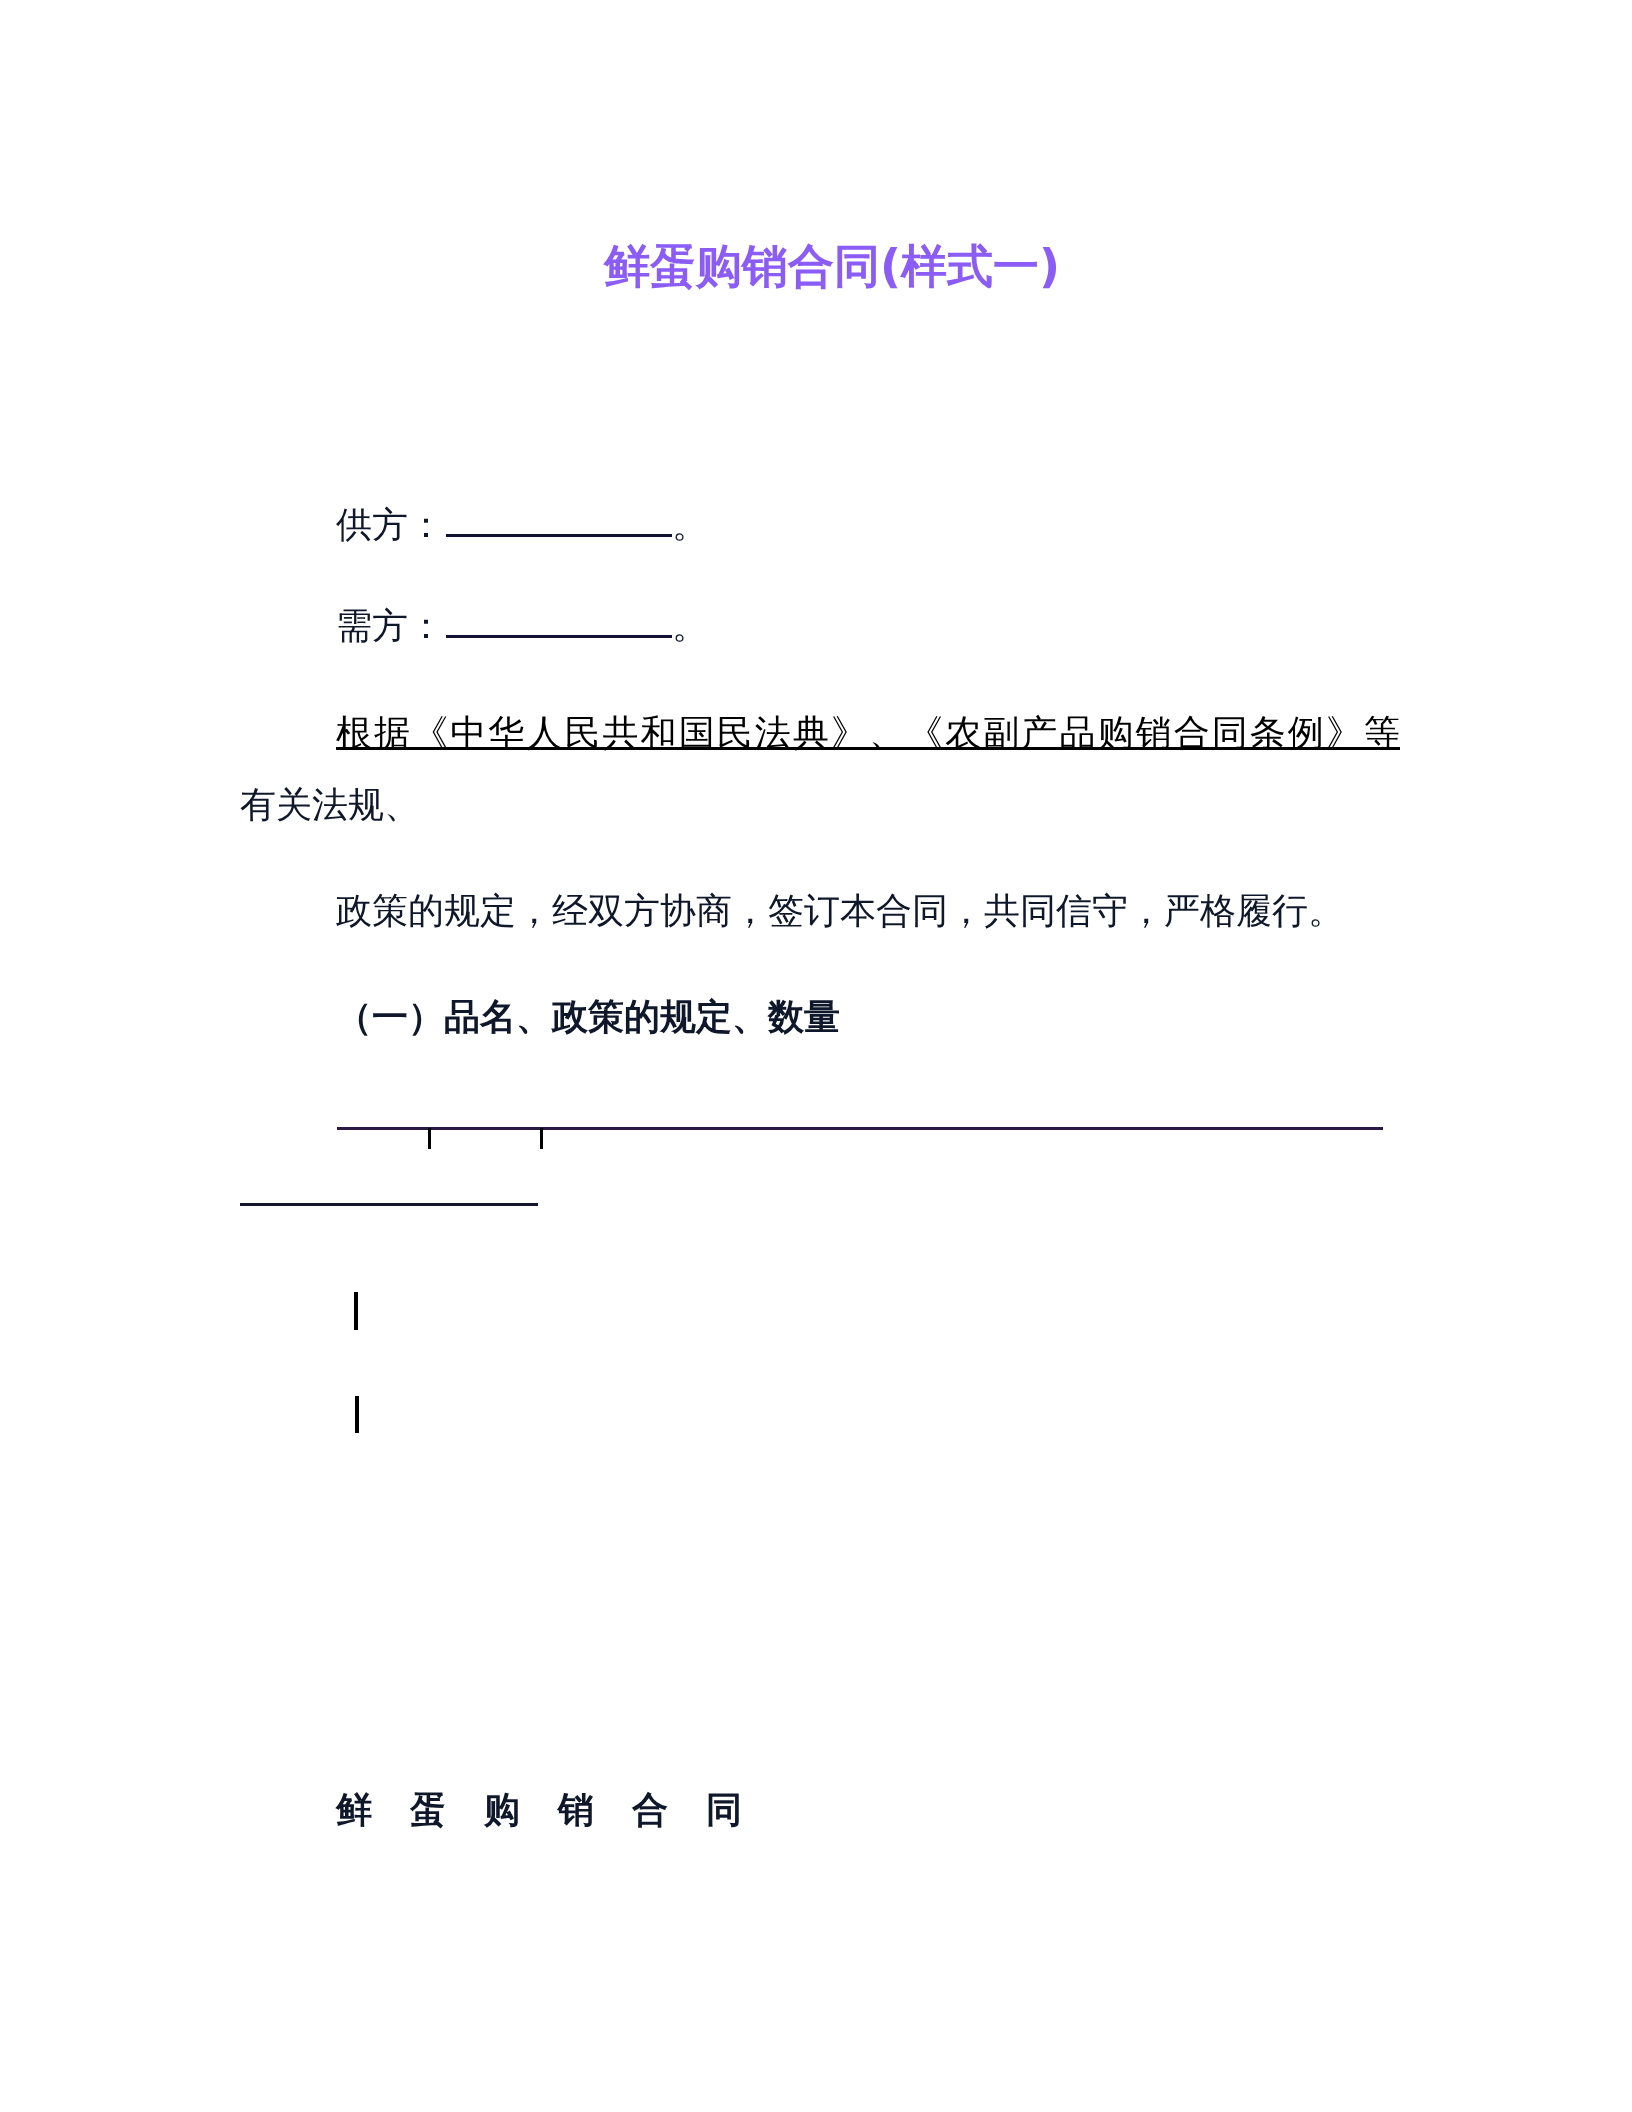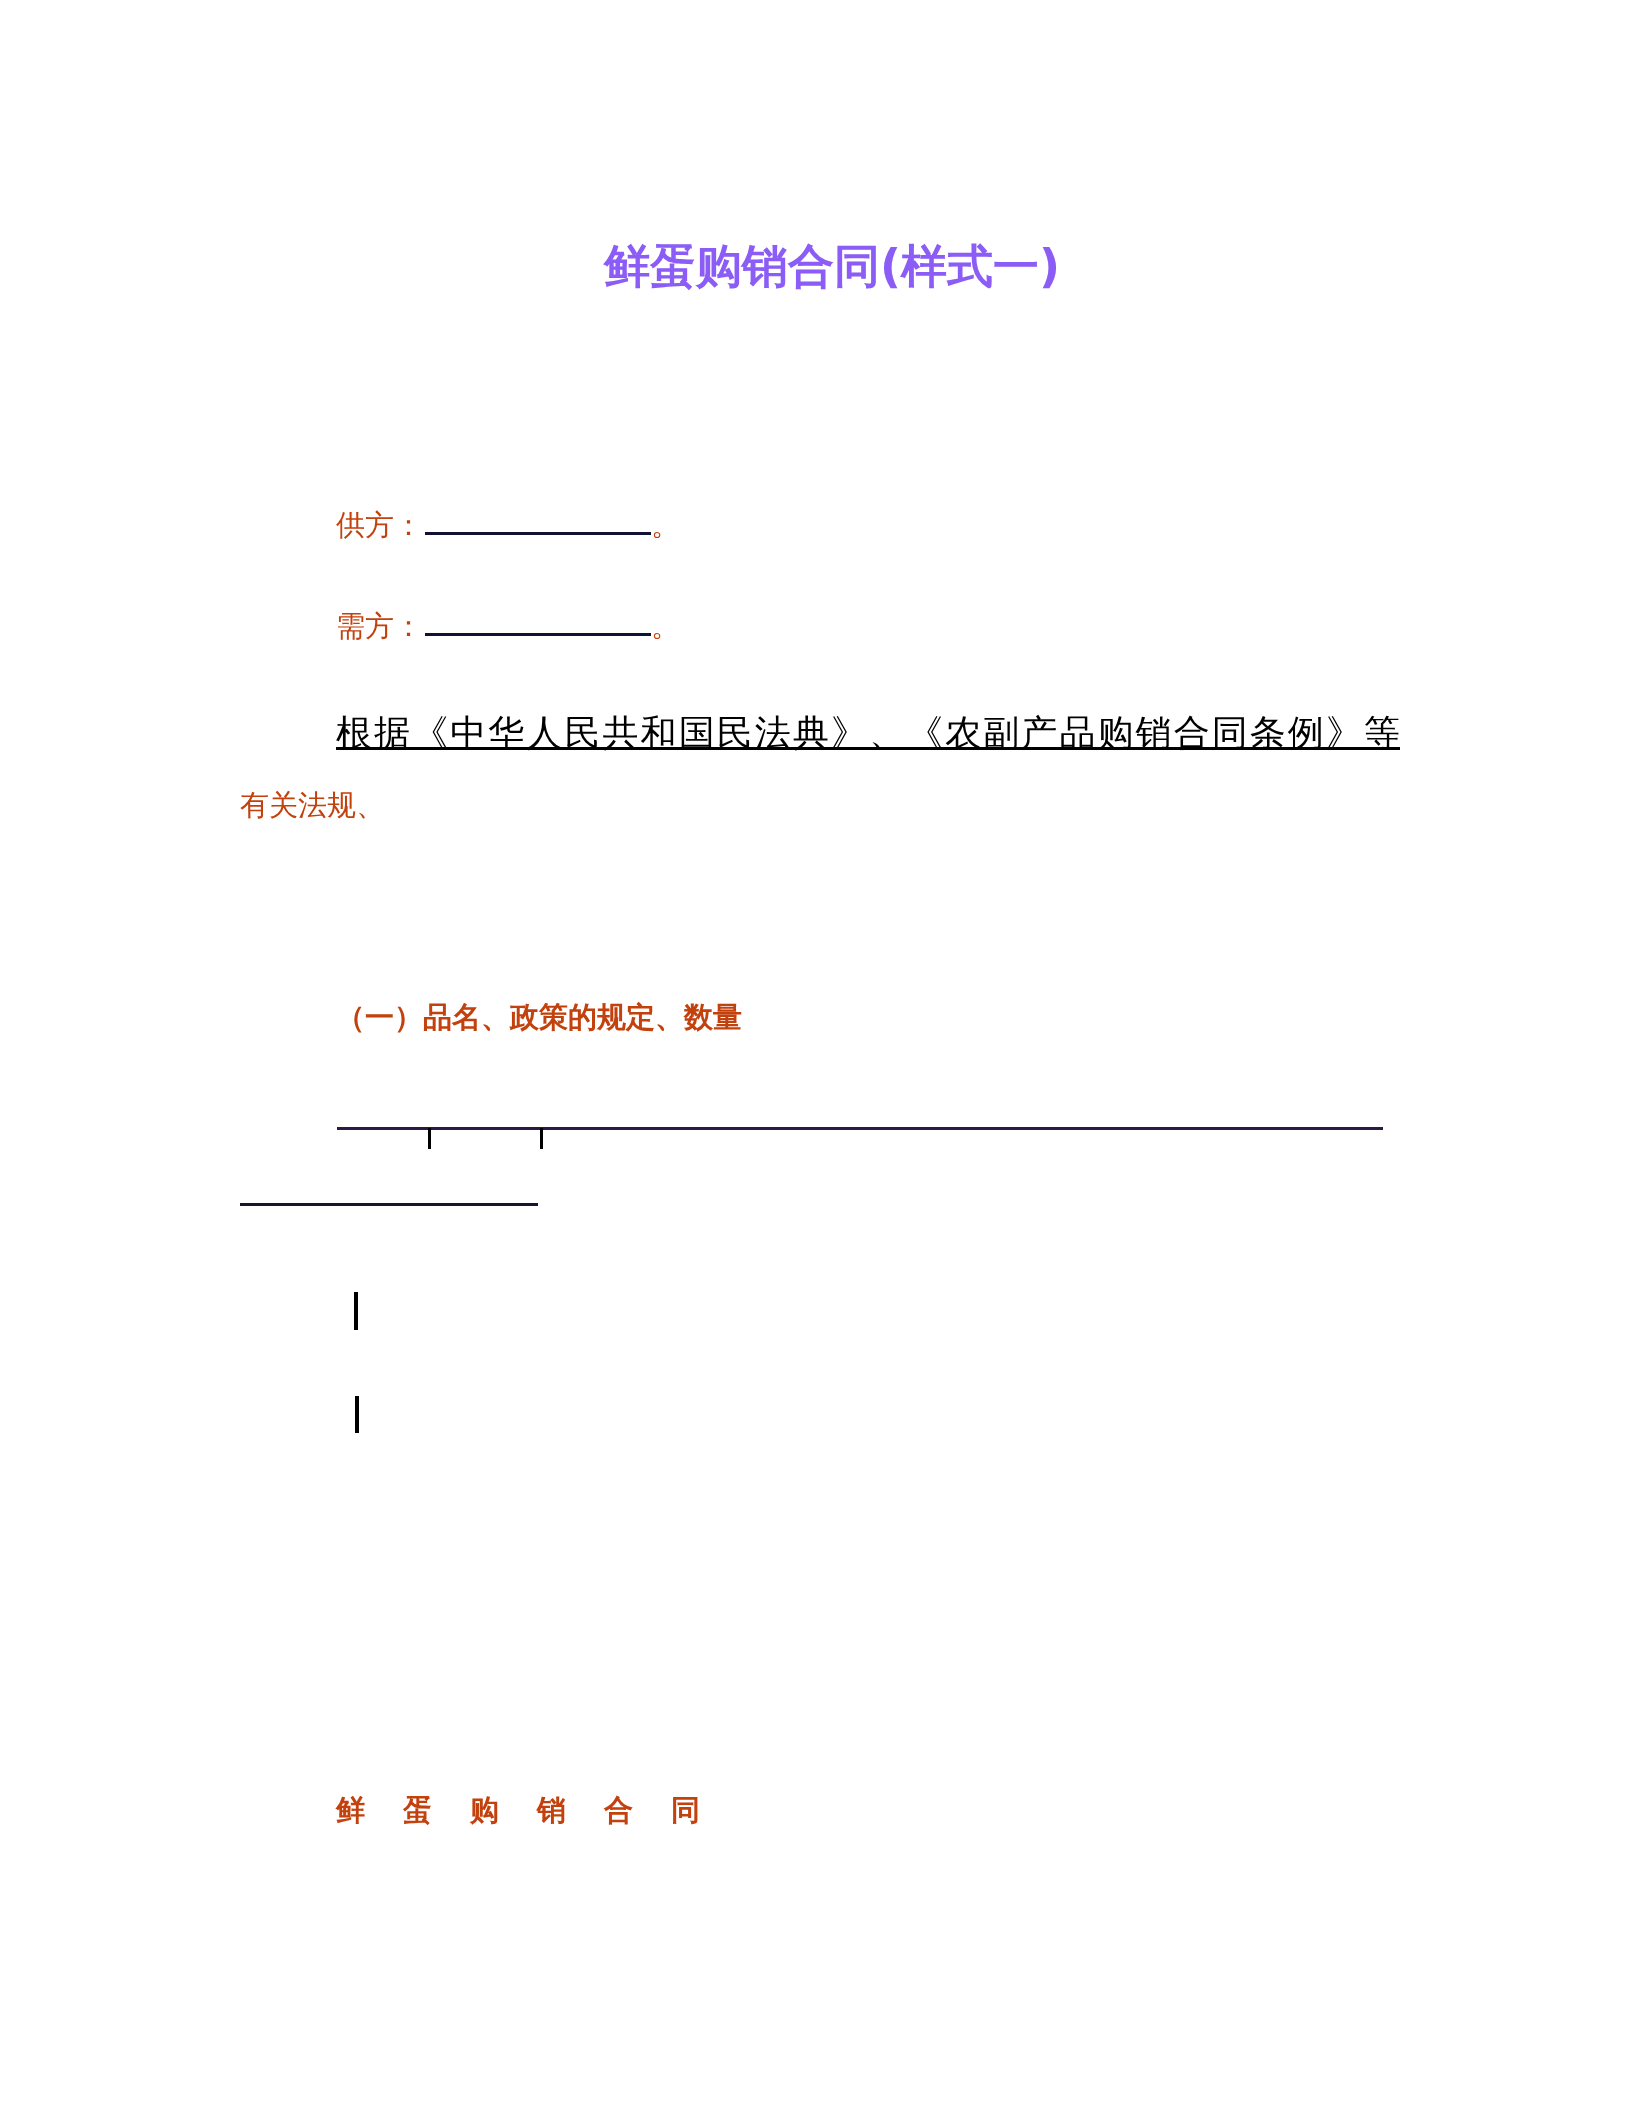--- a/index.html
+++ b/index.html
@@ -24,24 +24,24 @@
     margin: 16px;
     text-align: center;
     font-size: 46px;
     line-height: 56px;
     font-weight: 700;
     color: #8b5cf6;
   }
   .doc-line {
     position: absolute;
     margin: 0;
-    font-size: 29px;
+    font-size: 36px;
     line-height: 72px;
     white-space: nowrap;
-    color: #c2410c;
+    color: #0f172a;
   }
   .party-line { left: 336px; }
   .blank-line {
     display: inline-block;
     width: 226px;
     height: 34px;
     border-bottom: 3px solid #111133;
     margin-left: 2px;
   }
   .justify-line {
@@ -134,20 +134,21 @@
   </p>
 
   <p class="doc-line party-line" style="top:590px">
     <span>需方：</span><span class="blank-line"></span><span>。</span>
   </p>
 
   <div class="justify-line">根据《中华人民共和国民法典》、《农副产品购销合同条例》等</div>
 
   <p class="doc-line preamble-wrap">有关法规、</p>
 
+  <p class="doc-line preamble-2">政策的规定，经双方协商，签订本合同，共同信守，严格履行。</p>
 
   <p class="doc-line section-heading">（一）品名、政策的规定、数量</p>
 
   <div class="rule rule-top"></div>
   <div class="rule tick-1"></div>
   <div class="rule tick-2"></div>
   <div class="rule rule-left"></div>
   <div class="rule cell-bar-1"></div>
   <div class="rule cell-bar-2"></div>
 

